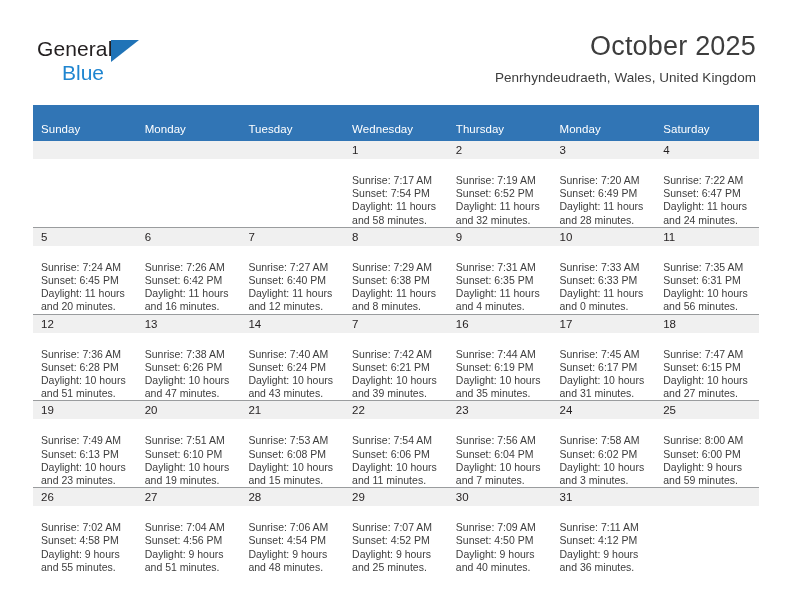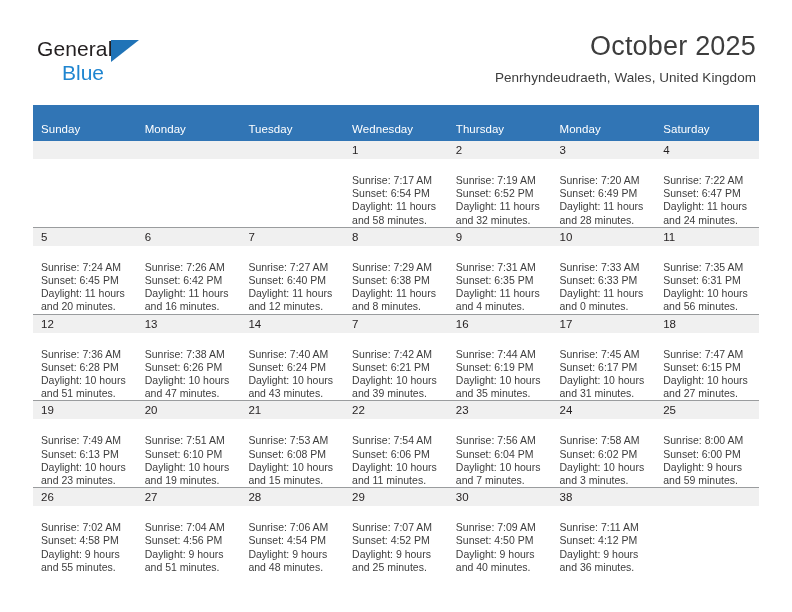--- a/index.html
+++ b/index.html
@@ -209,21 +209,21 @@
               <div></div>
               <div></div>
               <div></div>
               <div></div>
             </div>
           </td>
           <td>
             <div class="daynum-band">1</div>
             <div class="cell-body">
               <div>Sunrise: 7:17 AM</div>
-              <div>Sunset: 6:54 PM</div>
+              <div>Sunset: 7:54 PM</div>
               <div>Daylight: 11 hours</div>
               <div>and 58 minutes.</div>
             </div>
           </td>
           <td>
             <div class="daynum-band">2</div>
             <div class="cell-body">
               <div>Sunrise: 7:19 AM</div>
               <div>Sunset: 6:52 PM</div>
               <div>Daylight: 11 hours</div>
@@ -484,21 +484,21 @@
           <td>
             <div class="daynum-band">30</div>
             <div class="cell-body">
               <div>Sunrise: 7:09 AM</div>
               <div>Sunset: 4:50 PM</div>
               <div>Daylight: 9 hours</div>
               <div>and 40 minutes.</div>
             </div>
           </td>
           <td>
-            <div class="daynum-band">38</div>
+            <div class="daynum-band">31</div>
             <div class="cell-body">
               <div>Sunrise: 7:11 AM</div>
               <div>Sunset: 4:12 PM</div>
               <div>Daylight: 9 hours</div>
               <div>and 36 minutes.</div>
             </div>
           </td>
           <td class="cell-empty">
             <div class="daynum-band"></div>
             <div class="cell-body">

